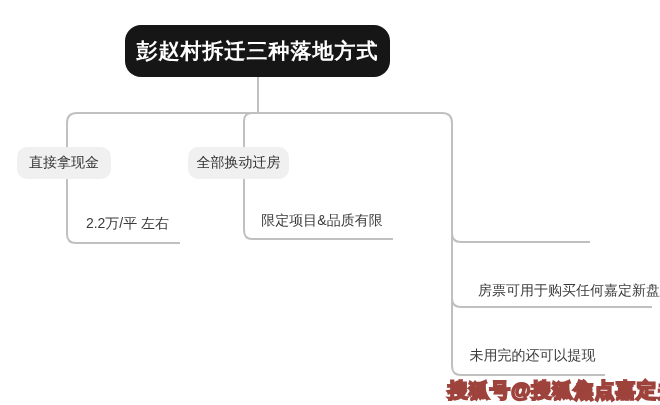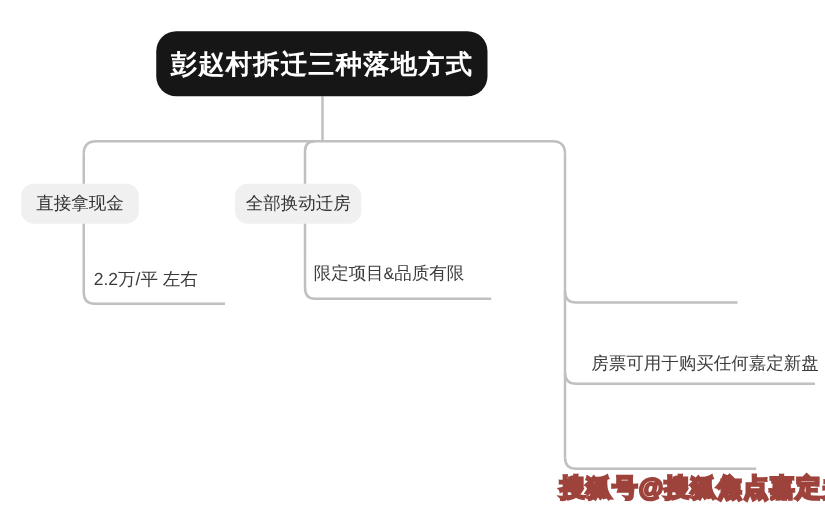--- a/index.html
+++ b/index.html
@@ -24,24 +24,24 @@
   .branch-node{
     position:absolute;height:32px;background:var(--node-bg);border-radius:10px;
     color:var(--node-text);display:flex;align-items:center;justify-content:center;
     font-size:14px;font-weight:500;white-space:nowrap;
   }
   .branch-node.n1{left:17px;top:147px;width:94px;}
   .branch-node.n2{left:188px;top:147px;width:101px;}
   .branch-node.n3{left:403px;top:148px;width:100px;}
   .child-label{
     position:absolute;color:var(--child-text);font-size:14px;line-height:18px;
-    text-align:left;white-space:nowrap;
+    text-align:center;white-space:nowrap;
   }
   .child-label.c1{left:75px;top:214px;width:105px;}
-  .child-label.c2{left:251px;top:211px;width:142px;font-family:Liberation Mono, monospace;}
+  .child-label.c2{left:251px;top:211px;width:142px;}
   .child-label.c3{left:460px;top:212px;width:130px;}
   .child-label.c4{left:460px;top:281px;width:192px;margin-left:13px;}
   .child-label.c5{left:460px;top:346px;width:145px;}
   .watermark{
     position:absolute;left:448px;top:377px;white-space:nowrap;
     font-size:20px;font-weight:700;letter-spacing:1px;
     color:var(--watermark-fill);
     -webkit-text-stroke:2px var(--watermark-stroke);
     text-shadow:0 0 1px var(--watermark-stroke);
   }
@@ -69,16 +69,17 @@
   <div class="branch-node n1">
     <span>直接拿现金</span>
   </div>
   <div class="branch-node n2">
     <span>全部换动迁房</span>
   </div>
 
   <div class="child-label c1">2.2万/平 左右</div>
   <div class="child-label c2">限定项目&amp;品质有限</div>
   <div class="child-label c4">房票可用于购买任何嘉定新盘</div>
+  <div class="child-label c5">未用完的还可以提现</div>
 
   <div class="watermark">搜狐号@搜狐焦点嘉定关站</div>
 
 </div>
 
 </body></html>

